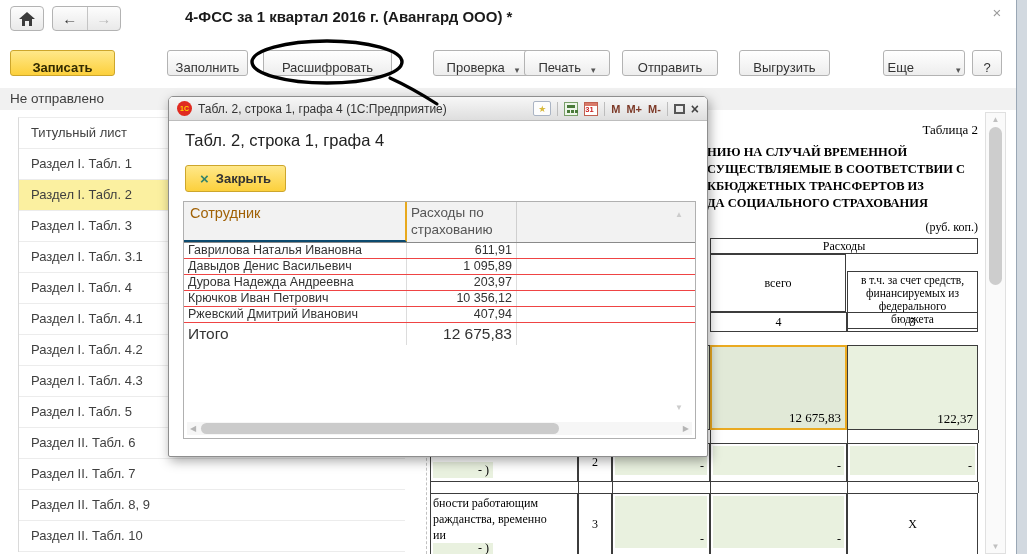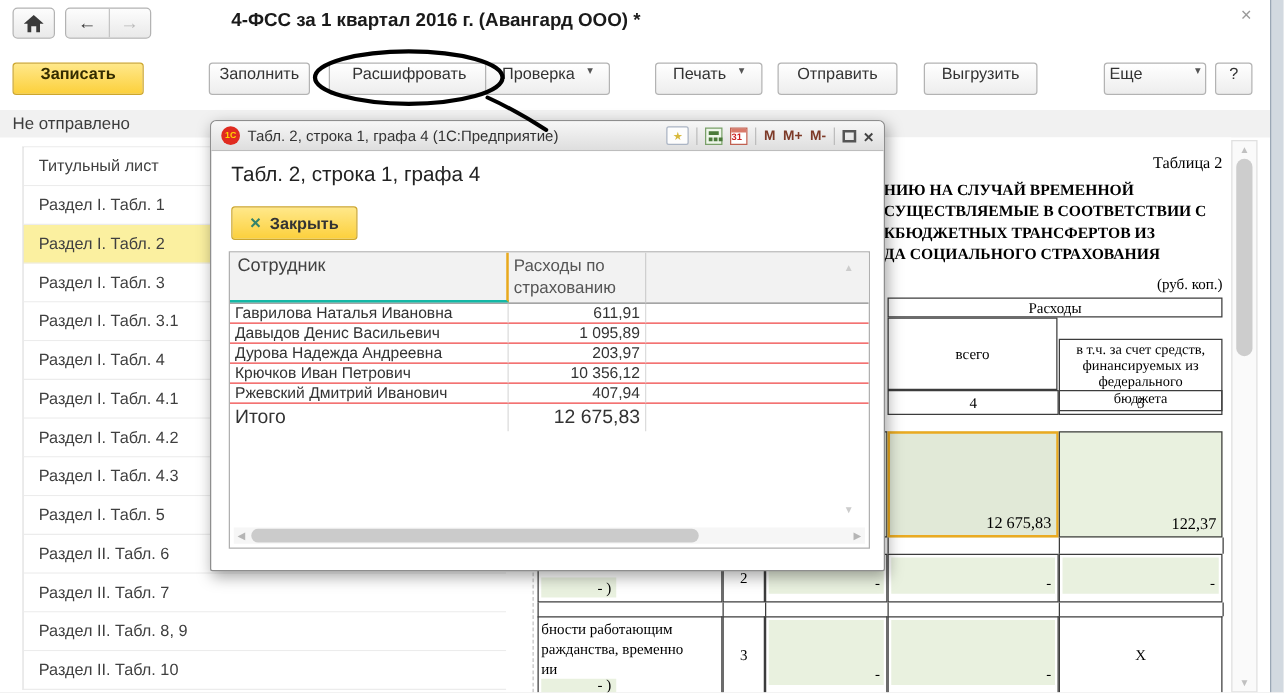--- a/index.html
+++ b/index.html
@@ -16,26 +16,26 @@
               background:linear-gradient(#fdfdfd,#e9e9e9); border:1px solid #b3b3b3; border-radius:4px; overflow:hidden;}
   .nav-half{ width:50%; display:flex; align-items:center; justify-content:center; font-size:15px; font-weight:bold; color:#333; cursor:pointer;}
   .nav-half + .nav-half{ border-left:1px solid #c4c4c4; color:#b9b9b9; }
   .win-title{ position:absolute; left:185px; top:8px; font-size:15px; font-weight:bold; color:#1a1a1a; }
   .win-close{ position:absolute; left:988px; top:4px; width:18px; height:18px; text-align:center;
               line-height:18px; font-size:15px; color:#9a9a9a; cursor:pointer; }
 
   
   .tb{ position:absolute; top:50px; height:26px; background:linear-gradient(#ffffff,#ededed);
        border:1px solid #b3b3b3; border-radius:3px; font-family:"Liberation Sans",sans-serif;
-       font-size:13px; color:#333; display:flex; align-items:flex-start; justify-content:center; gap:8px; cursor:pointer;}
+       font-size:13px; color:#333; display:flex; align-items:flex-end; justify-content:center; gap:8px; cursor:pointer;}
   .tb .caret{ font-size:9px; color:#555; margin-left:2px; }
   .tb-save{ left:10px; width:105px; background:linear-gradient(#ffe88a,#fcd03c); border-color:#cda62c; font-weight:bold; color:#332b00;}
   .tb-fill{ left:167px; width:81px; }
   .tb-decode{ left:263px; width:129px; }
-  .tb-check{ left:388px; width:100px; }
+  .tb-check{ left:433px; width:100px; }
   .tb-print{ left:524px; width:86px; }
   .tb-send{ left:622px; width:96px; }
   .tb-export{ left:739px; width:91px; }
   .tb-more{ left:883px; width:82px;gap:40px; }
   .tb-help{ left:972px; width:30px; }
 
   
   .status-bar{ position:absolute; left:0; top:88px; width:1016px; height:22px; background:#f1f1f1;
                font-size:13.5px; color:#3d3d3d; line-height:22px; padding-left:10px; }
 
@@ -97,22 +97,22 @@
   .dlg-x{ font-size:14px; font-weight:bold; color:#444; cursor:pointer; line-height:14px;}
 
   .dlg-heading{ position:absolute; left:16px; top:34px; font-size:16.5px; color:#222; }
   .dlg-close-btn{ position:absolute; left:16px; top:68px; height:27px; padding:0 14px;
                   background:linear-gradient(#ffe88a,#fcd03c); border:1px solid #cda62c; border-radius:3px;
                   font-size:13px; font-weight:bold; color:#333; display:flex; align-items:center; gap:7px; cursor:pointer;}
   .dlg-close-x{ color:#35836b; font-weight:bold; font-size:15px; line-height:15px;}
 
   .dlg-table{ position:absolute; left:14px; top:104px; width:513px; height:238px; border:1px solid #b0b0b0; background:#fff; overflow:hidden;}
   .dlg-head{ height:41px; background:#f2f2f2; border-bottom:1px solid #8a8a8a; display:flex; }
-  .dh-c1{ width:223px; padding:3px 0 4px 6px; font-size:14.5px; color:#404040;
-          border-right:2px solid #e8a91d; border-bottom:2px solid #14b8a6; }
+  .dh-c1{ width:223px; padding:3px 0 4px 6px; font-size:14.5px; color:#a16207;
+          border-right:2px solid #e8a91d; border-bottom:2px solid #0c4a6e; }
   .dh-c2{ width:110px; padding:2px 0 0 4px; font-size:13.5px; color:#555; line-height:17px; border-right:1px solid #cfcfcf;}
   .dlg-row{ display:flex; height:16px; border-bottom:1px solid #ef4444; font-size:12.5px; color:#333; cursor:pointer;}
   .dlg-c1{ width:223px; padding-left:4px; border-right:1px solid #dcdcdc; line-height:15px; white-space:nowrap; overflow:hidden;}
   .dlg-c2{ width:110px; padding-right:4px; text-align:right; line-height:15px; border-right:1px solid #dcdcdc;}
   .dlg-total{ display:flex; height:22px; font-size:15.5px; color:#333; }
   .dlg-total .dlg-c1{ border-right:1px solid #dcdcdc; line-height:21px;}
   .dlg-total .dlg-c2{ line-height:21px; font-size:15.5px;}
   .hint-arrow{ position:absolute; right:12px; font-size:8px; color:#ccc; }
   .hscroll{ position:absolute; left:3px; right:3px; bottom:3px; height:13px; background:#f6f6f6; }
   .hthumb{ position:absolute; left:14px; top:1px; width:358px; height:11px; background:#cbcbcb; border-radius:6px;}

